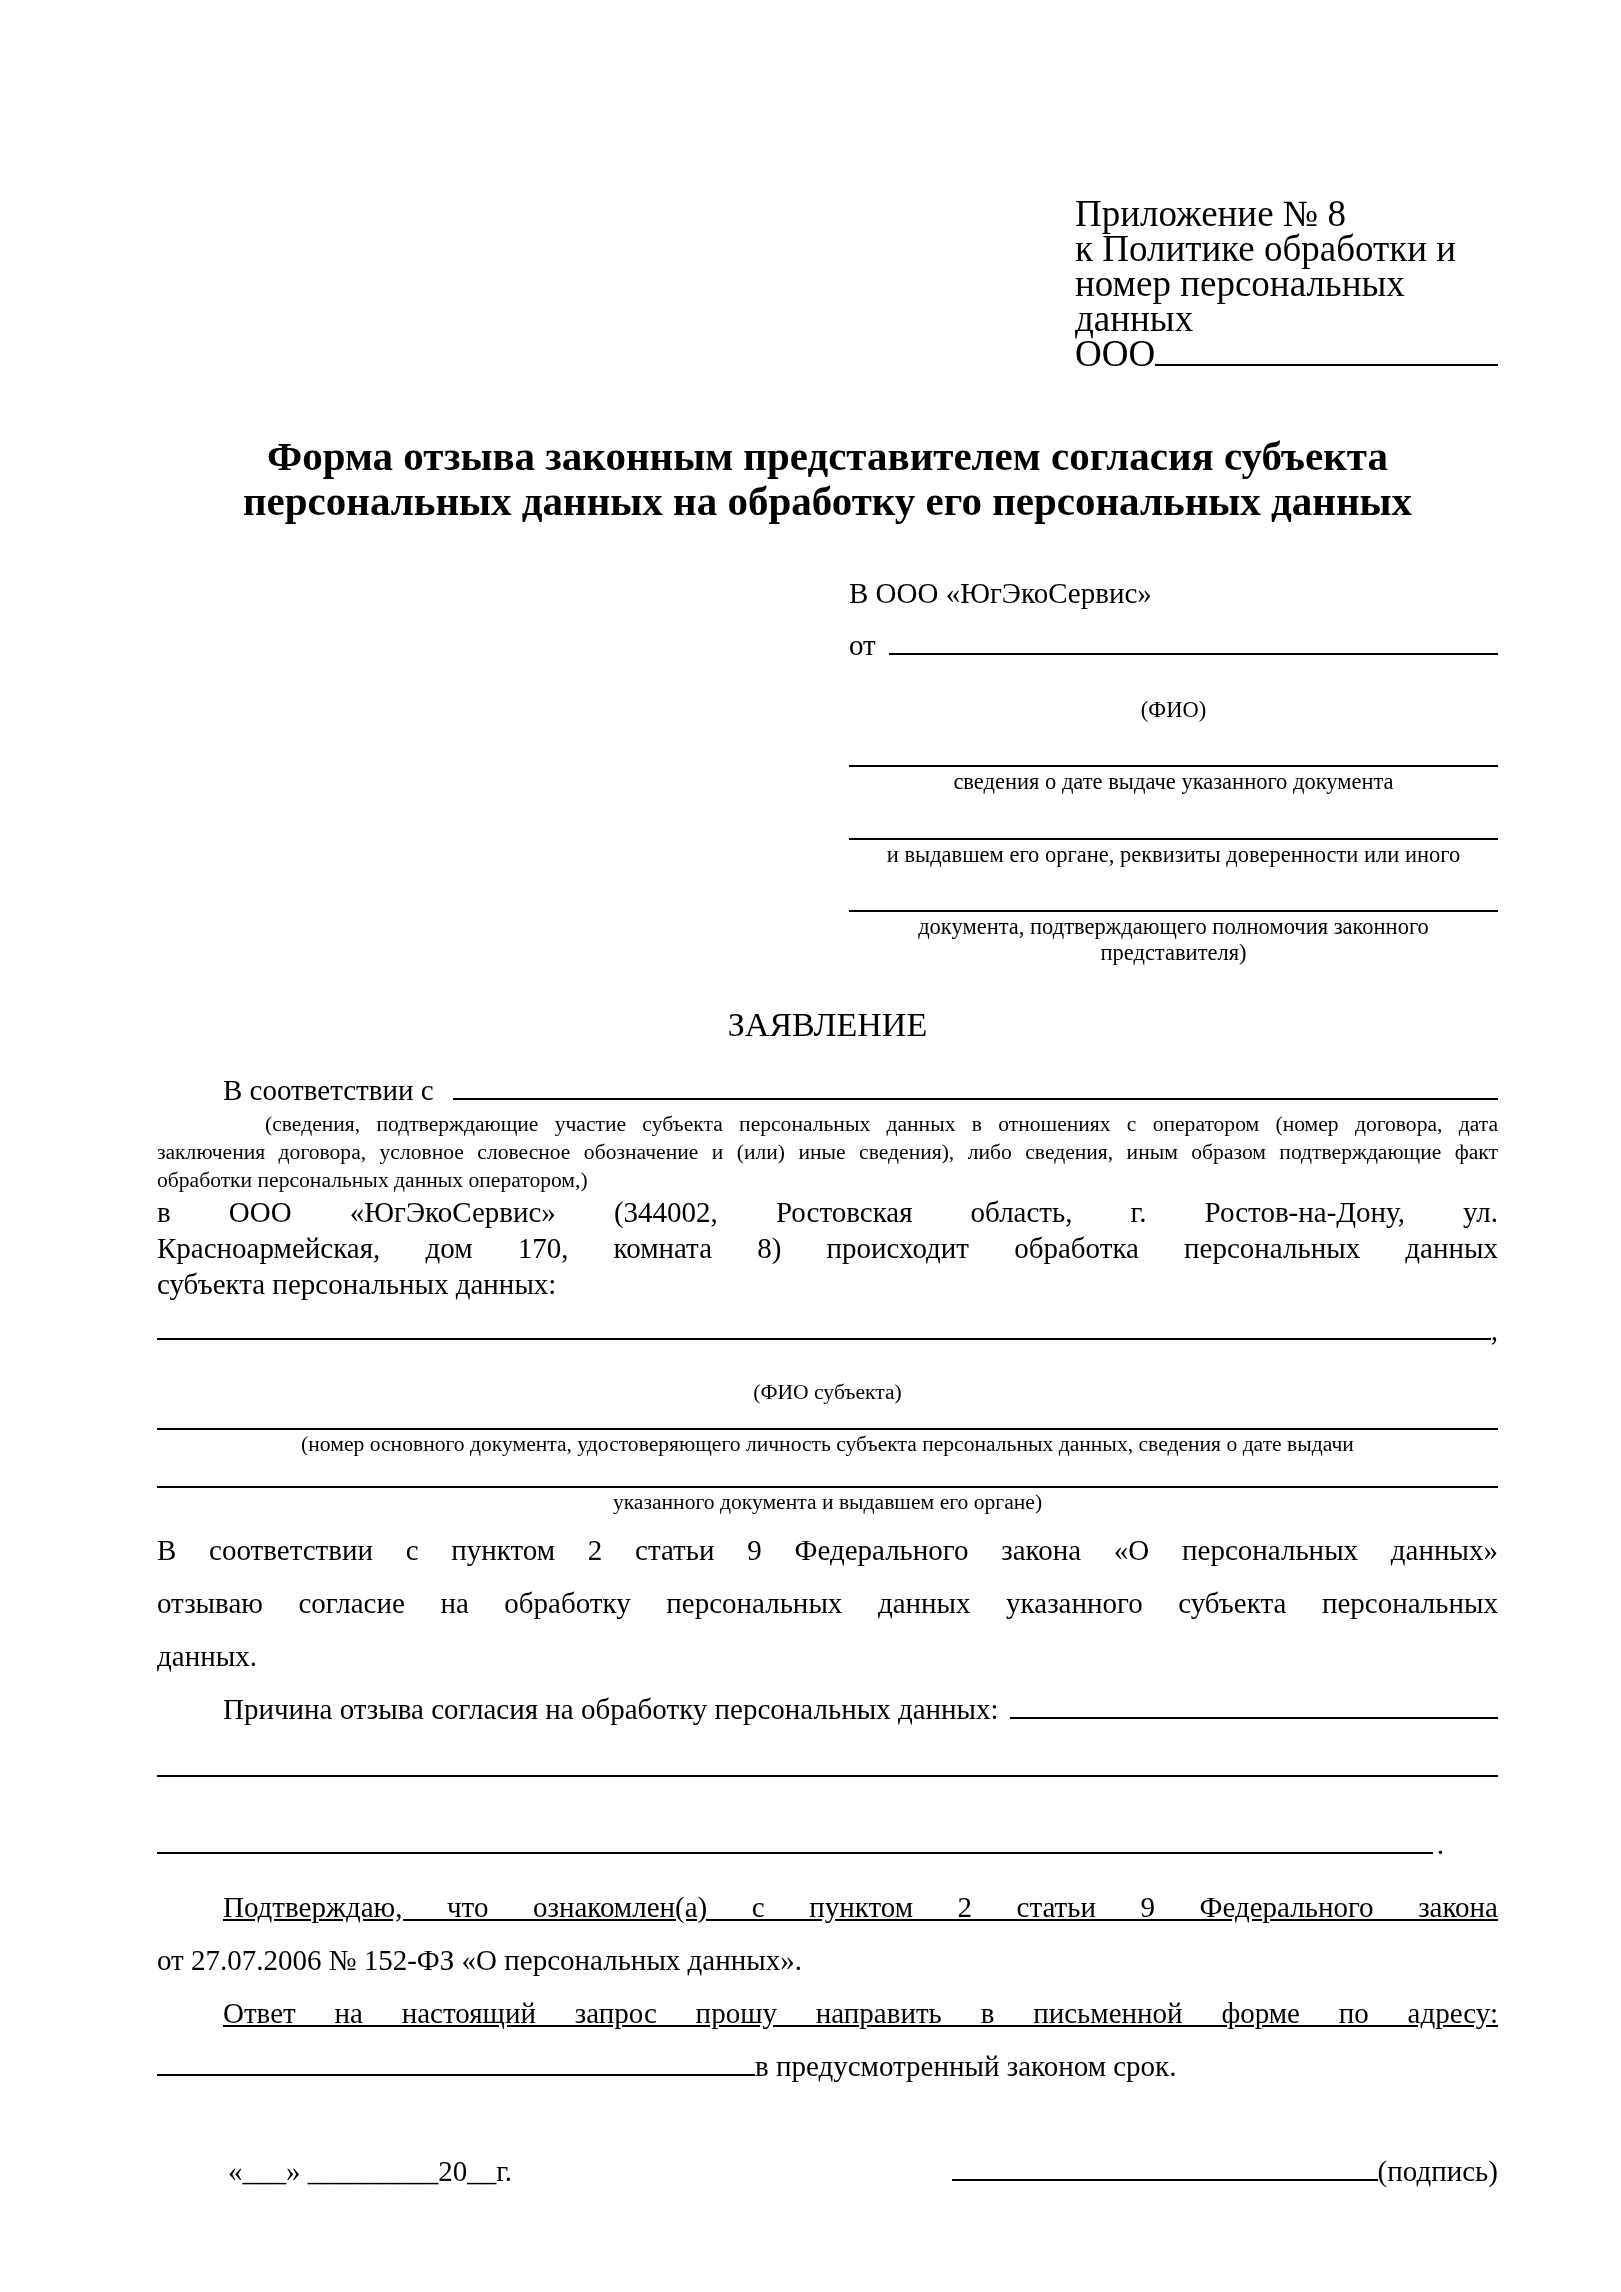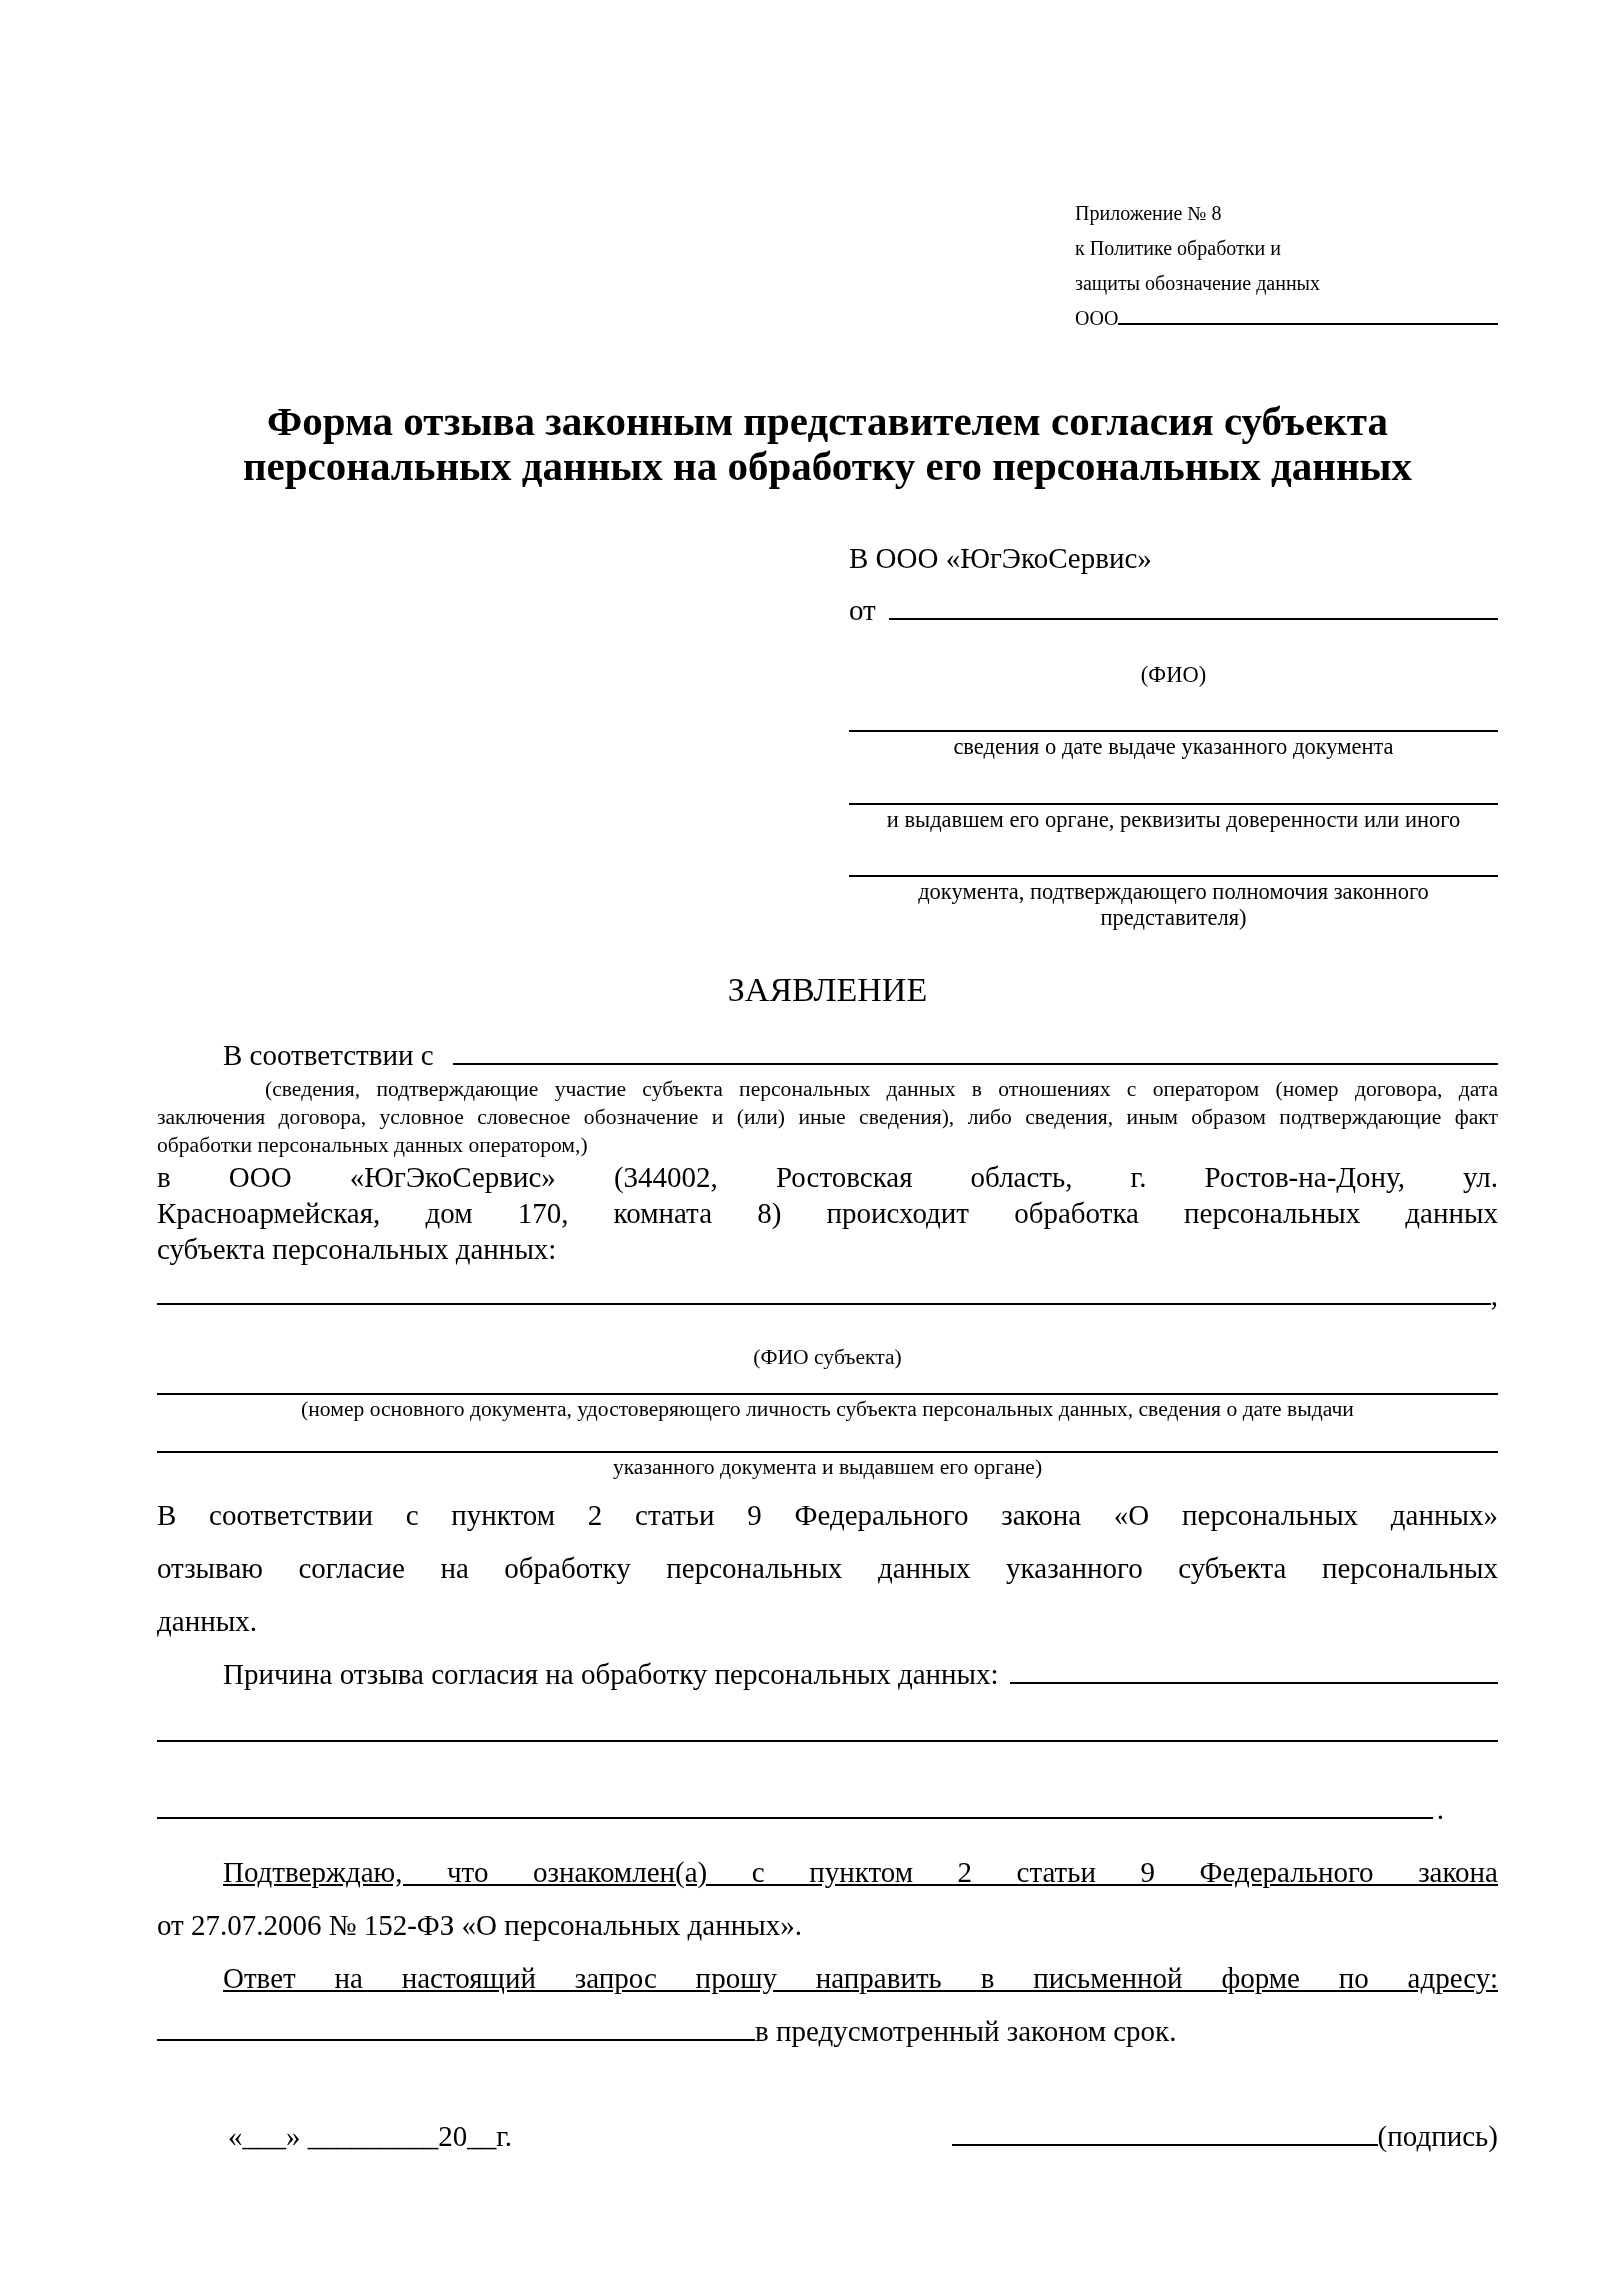--- a/index.html
+++ b/index.html
@@ -10,21 +10,21 @@
     font-family: "Liberation Serif", "DejaVu Serif", serif;
     font-size: 29px;
     overflow: hidden;
   }
   .hr { border-bottom: 2px solid #000; height: 0; }
   .blank-row { display: flex; align-items: baseline; }
   .fill { flex: 1 1 auto; border-bottom: 2px solid #000; min-height: 1px; }
   .jline { text-align: justify; text-align-last: justify; }
 
   
-  .appendix { margin-left: 918px; font-size: 20px; line-height: 35px; }
+  .appendix { margin-left: 918px; font-size: 37px; line-height: 35px; }
   .appendix .ooo-row { display: flex; align-items: baseline; }
 
   
   .title { margin-top: 63px; text-align: center; font-weight: bold; font-size: 41px; line-height: 45px; }
 
   
   .addr { margin-left: 692px; }
   .addr-to { margin-top: 51px; line-height: 37px; }
   .from-row { margin-top: 13.7px; line-height: 39px; }
   .from-label { margin-right: 13.7px; }
@@ -75,21 +75,21 @@
   }
 </style>
 </head>
 <body>
 
 <div class="page">
 
   <div class="appendix">
     <div>Приложение № 8</div>
     <div>к Политике обработки и</div>
-    <div>защиты обозначение данных</div>
+    <div>номер персональных данных</div>
     <div class="ooo-row">
       <span>ООО</span>
       <span class="fill"></span>
     </div>
   </div>
 
   <div class="title">
     <div>Форма отзыва законным представителем согласия субъекта</div>
     <div>персональных данных на обработку его персональных данных</div>
   </div>

